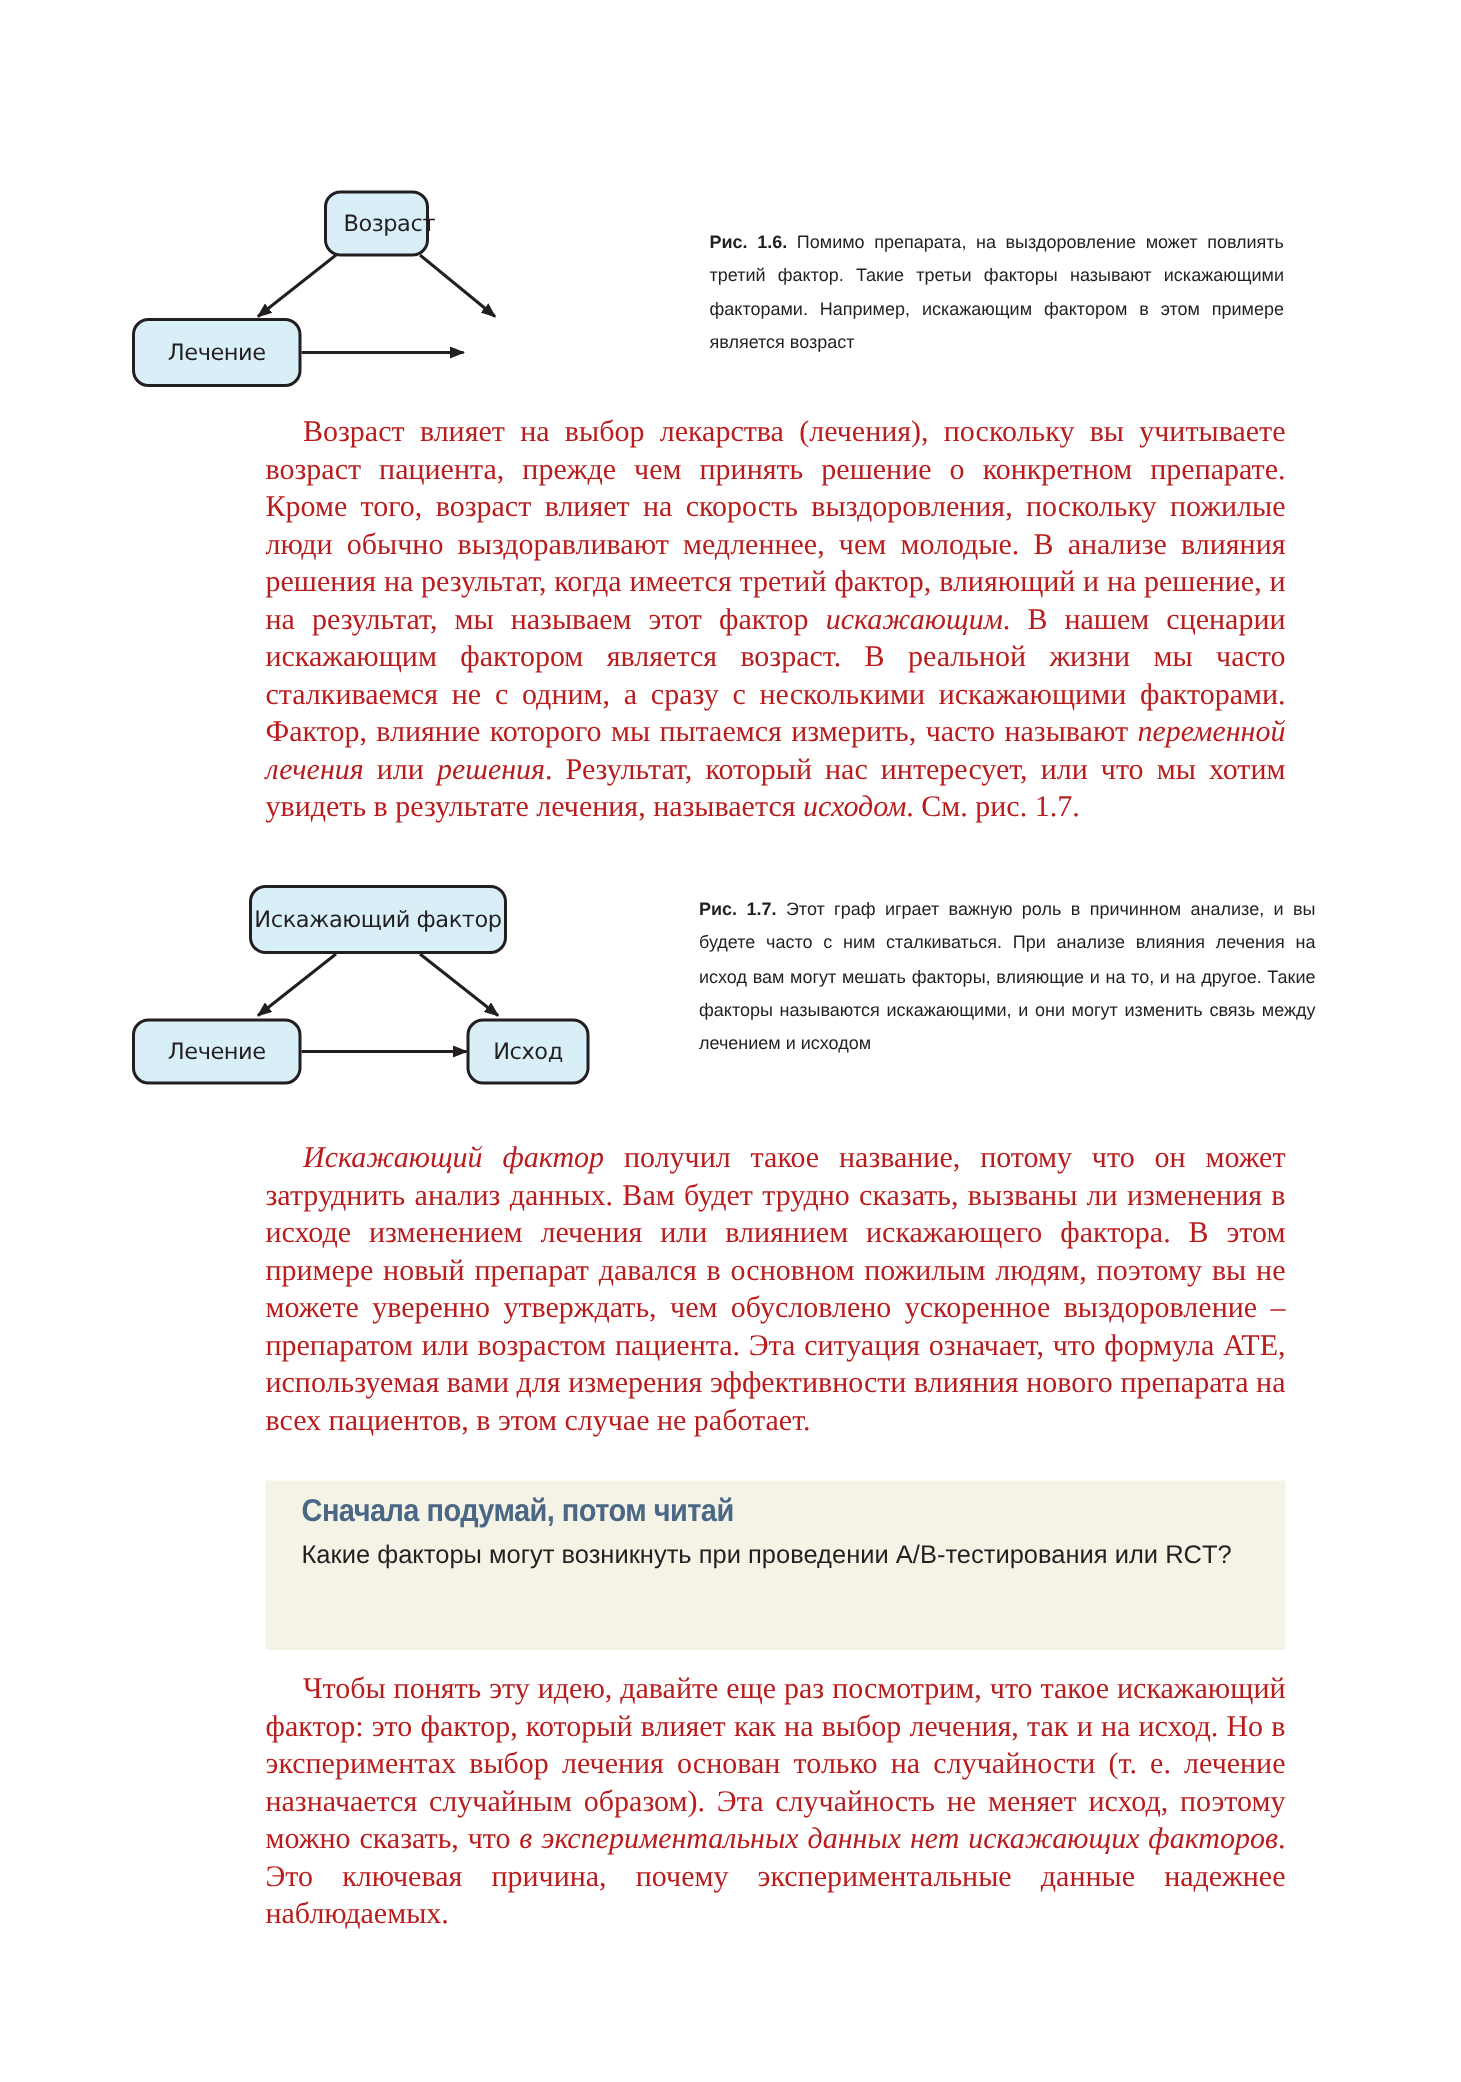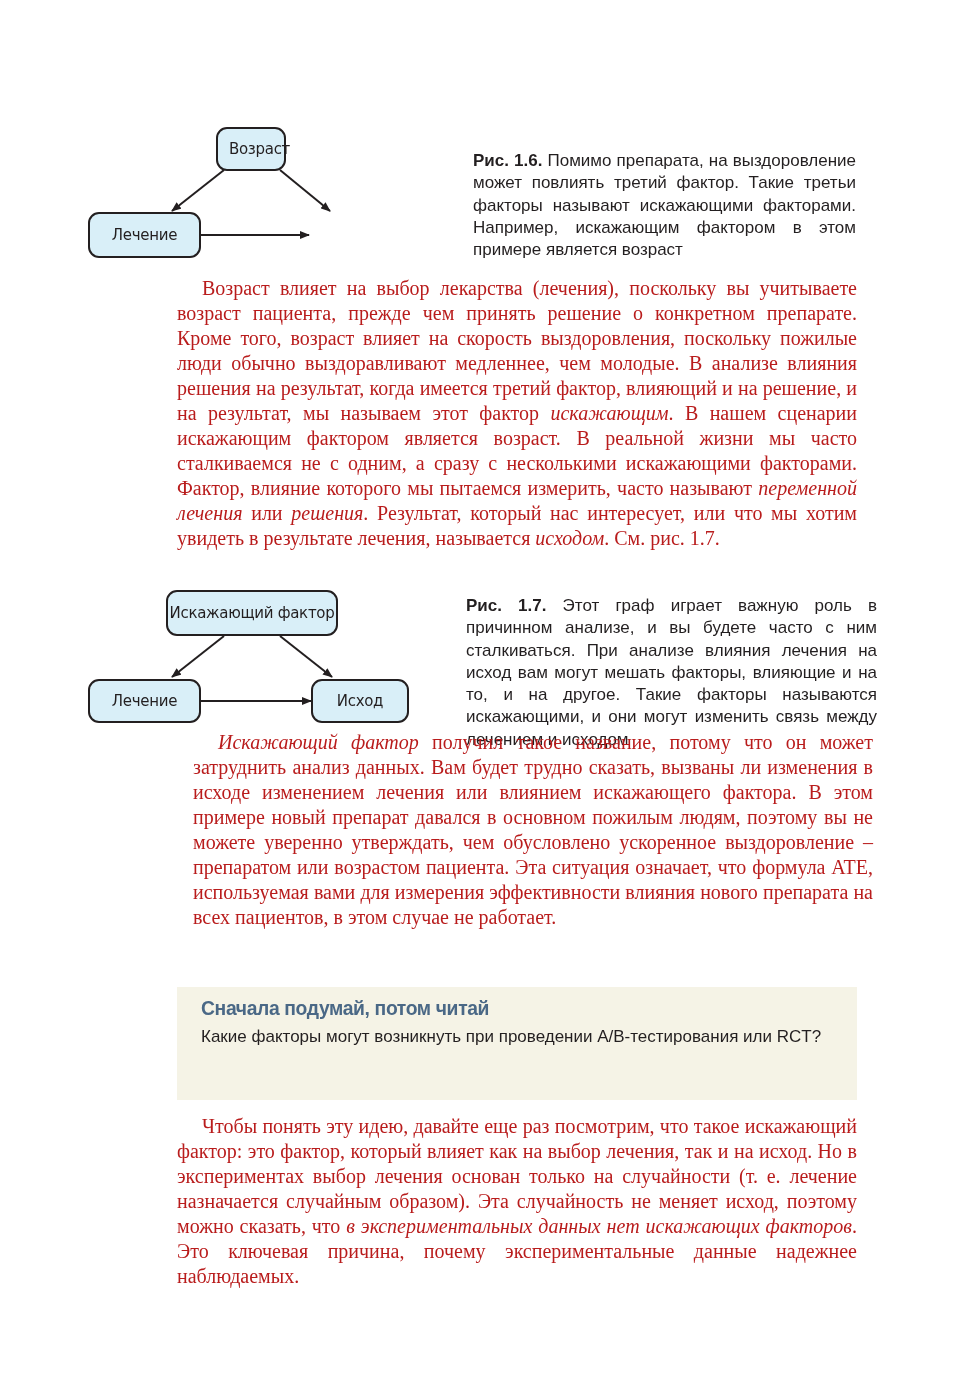--- a/index.html
+++ b/index.html
@@ -8,21 +8,21 @@
 
   .running-head { position: absolute; top: 76px; left: 0; width: 974px; height: 28px; font-family: "Liberation Sans", sans-serif; }
   .page-num { position: absolute; left: 89px; top: 0; font-weight: bold; font-size: 20px; letter-spacing: -0.5px; }
   .chapter { position: absolute; left: 372px; top: 1px; font-size: 18px; transform: scaleX(0.88); transform-origin: left; white-space: nowrap; letter-spacing: -0.2px; }
   .chapter .ch-title { font-style: italic; margin-left: 14px; }
 
   .diagram { position: absolute; }
   .diagram svg { position: absolute; left: 0; top: 0; overflow: visible; }
   .node { position: absolute; background: #d9eff8; border: 2px solid #231f20; border-radius: 11px; box-sizing: border-box; display: flex; align-items: center; justify-content: center; font-family: "DejaVu Sans", sans-serif; font-size: 15px; color: #231f20; white-space: nowrap; letter-spacing: -0.3px; }
 
-  .caption { position: absolute; font-family: "Liberation Sans", sans-serif; font-size: 17px; line-height: 22.3px; text-align: justify; color: #231f20; }
+  .caption { position: absolute; font-family: "Liberation Sans", sans-serif; font-size: 12px; line-height: 22.3px; text-align: justify; color: #231f20; }
   .caption b { font-weight: bold; }
 
   .body-text { position: absolute; left: 177px; width: 680px; font-family: "Liberation Serif", serif; font-size: 20px; line-height: 25px; text-align: justify; color: #b91c1c; }
   .body-text p { margin: 0; text-indent: 25px; }
   .body-text i { font-style: italic; }
 
   .sidebar-box { position: absolute; left: 177px; top: 987px; width: 680px; height: 113px; background: #f5f3e6; box-sizing: border-box; padding: 6px 24px 0 24px; }
   .sidebar-title { font-family: "Liberation Sans", sans-serif; font-weight: bold; font-size: 21px; color: #4a6886; letter-spacing: -0.4px; line-height: 30px; transform: scaleX(0.92); transform-origin: left; white-space: nowrap; }
   .sidebar-body { font-family: "Liberation Sans", sans-serif; font-size: 17px; line-height: 24px; color: #231f20; margin-top: 2px; text-align: justify; width: 632px; }
 </style>
@@ -56,28 +56,28 @@
   </div>
 
   <div class="diagram" style="left:0;top:0;width:974px;height:740px;">
     <svg width="974" height="740">
       <line x1="224" y1="636" x2="172" y2="677" stroke="#231f20" stroke-width="2" marker-end="url(#ah)"></line>
       <line x1="280" y1="636" x2="332" y2="677" stroke="#231f20" stroke-width="2" marker-end="url(#ah)"></line>
       <line x1="201" y1="701" x2="311" y2="701" stroke="#231f20" stroke-width="2" marker-end="url(#ah)"></line>
     </svg>
     <div class="node" style="left:166px;top:590px;width:172px;height:46px;">Искажающий фактор</div>
     <div class="node" style="left:88px;top:679px;width:113px;height:44px;">Лечение</div>
-    <div class="node" style="left:311px;top:679px;width:98px;height:44px;">Исход</div>
+    <div class="node" style="left:311px;top:679px;width:82px;height:44px;">Исход</div>
   </div>
 
   <div class="caption" style="left:466px;top:595px;width:411px;">
     <b>Рис. 1.7.</b><span> Этот граф играет важную роль в причинном анализе, и вы будете часто с ним сталкиваться. При анализе влияния лечения на исход вам могут мешать факторы, влияющие и на то, и на другое. Такие факторы называются искажающими, и они могут изменить связь между лечением и исходом</span>
   </div>
 
-  <div class="body-text" style="top:730px;margin-left:16px;">
+  <div class="body-text" style="top:760px;">
     <p><i>Искажающий фактор</i><span> получил такое название, потому что он может затруднить анализ данных. Вам будет трудно сказать, вызваны ли изменения в исходе изменением лечения или влиянием искажающего фактора. В этом примере новый препарат давался в основном пожилым людям, поэтому вы не можете уверенно утверждать, чем обусловлено ускоренное выздоровление – препаратом или возрастом пациента. Эта ситуация означает, что формула ATE, используемая вами для измерения эффективности влияния нового препарата на всех пациентов, в этом случае не работает.</span></p>
   </div>
 
   <div class="sidebar-box">
     <div class="sidebar-title">Сначала подумай, потом читай</div>
     <div class="sidebar-body">Какие факторы могут возникнуть при проведении A/B-тестирования или RCT?</div>
   </div>
 
   <div class="body-text" style="top:1114px;">
     <p><span>Чтобы понять эту идею, давайте еще раз посмотрим, что такое искажающий фактор: это фактор, который влияет как на выбор лечения, так и на исход. Но в экспериментах выбор лечения основан только на случайности (т. е. лечение назначается случайным образом). Эта случайность не меняет исход, поэтому можно сказать, что </span><i>в экспериментальных данных нет искажающих факторов</i><span>. Это ключевая причина, почему экспериментальные данные надежнее наблюдаемых.</span></p>

